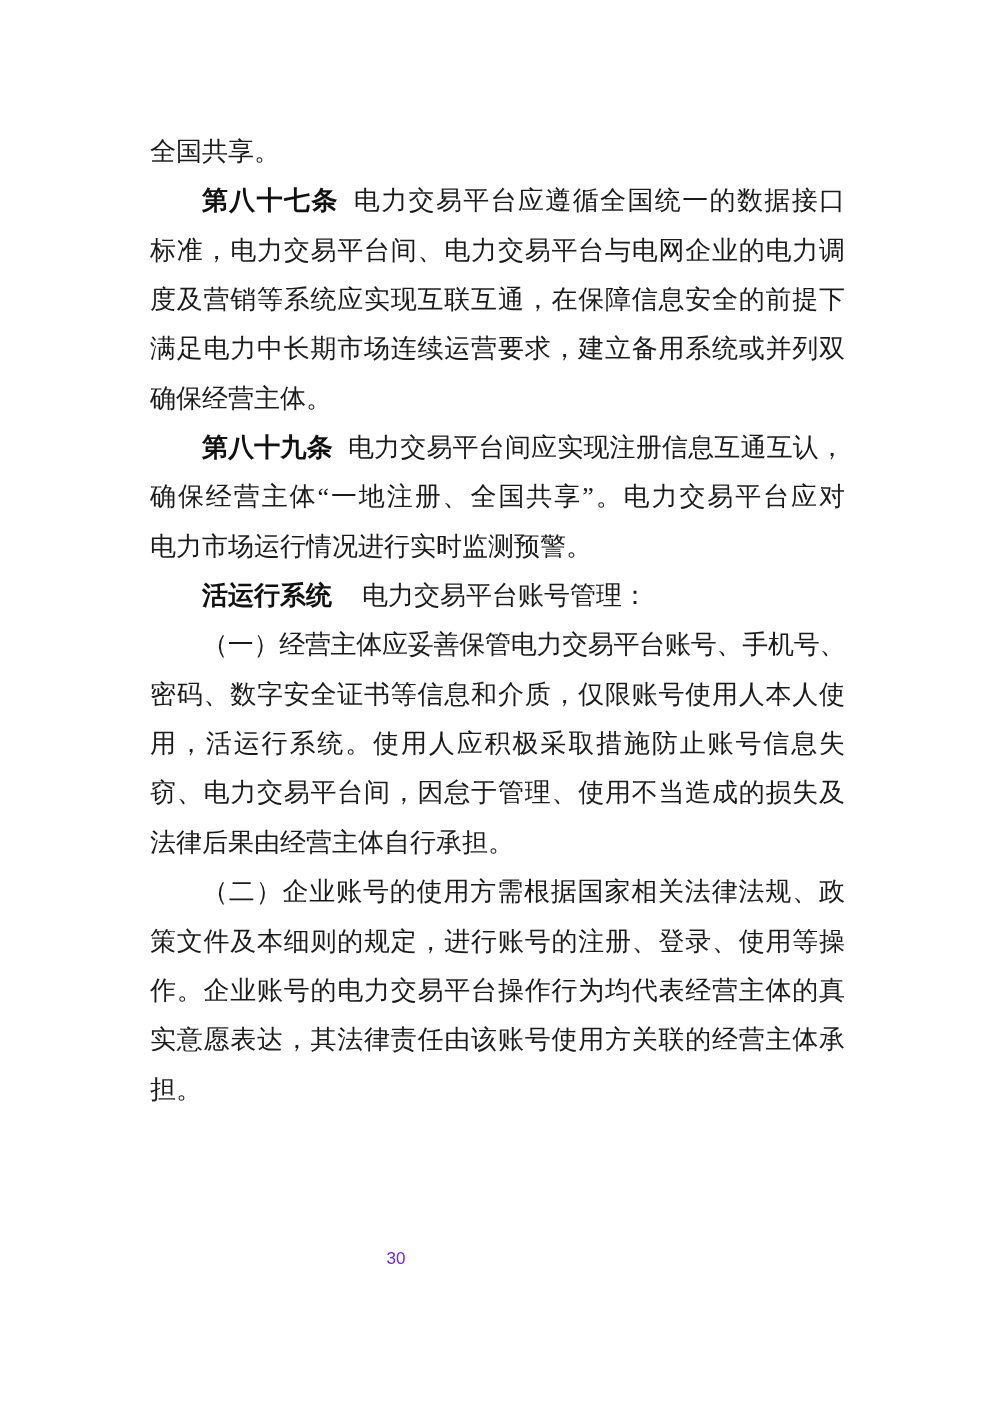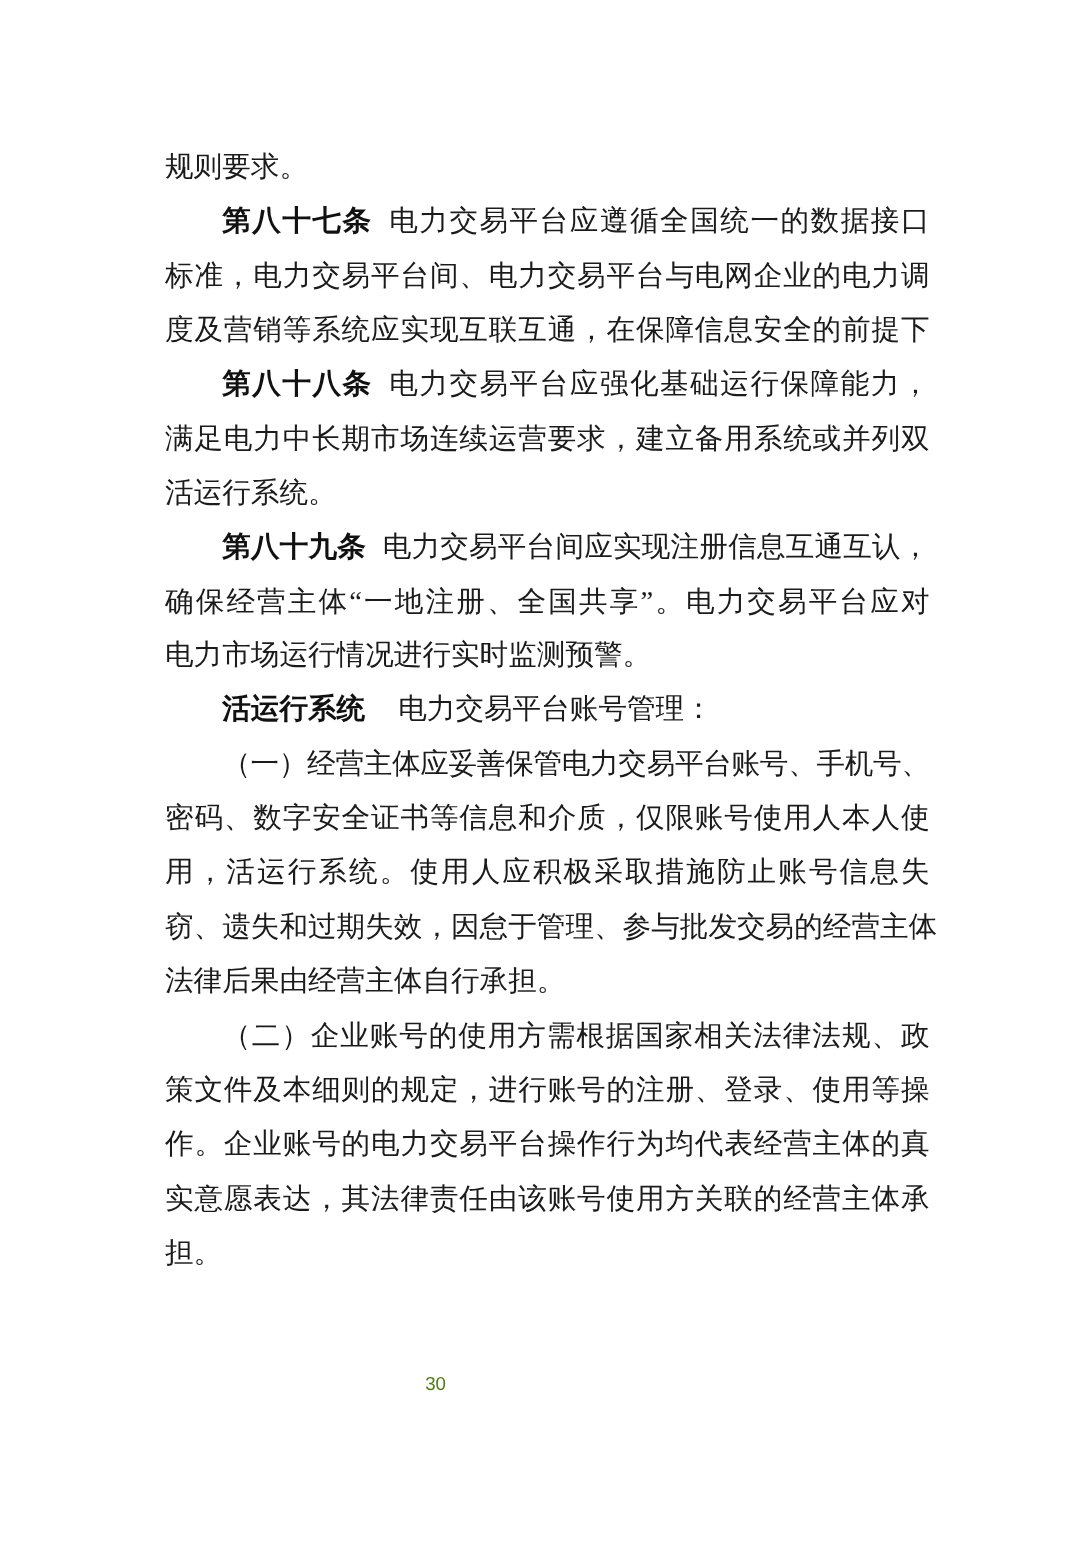--- a/index.html
+++ b/index.html
@@ -53,57 +53,54 @@
   }
   .page-number {
     position: absolute;
     top: 1248px;
     left: 0;
     width: 792px;
     text-align: center;
     font-family: "Liberation Sans", "DejaVu Sans", sans-serif;
     font-size: 17px;
     line-height: 22px;
-    color: #4d7c0f;
+    color: #6d28d9;
   }
 </style>
 </head>
 <body>
 
 <div class="page">
   <div class="content">
 
-    <div class="line ll">规则要求。</div>
+    <div class="line ll">全国共享。</div>
 
     <div class="line ind">
       <span class="head">第八十七条</span><span>电力交易平台应遵循全国统一的数据接口</span>
     </div>
     <div class="line">标准，电力交易平台间、电力交易平台与电网企业的电力调</div>
     <div class="line">度及营销等系统应实现互联互通，在保障信息安全的前提下</div>
 
-    <div class="line ind">
-      <span class="head">第八十八条</span><span>电力交易平台应强化基础运行保障能力，</span>
-    </div>
     <div class="line">满足电力中长期市场连续运营要求，建立备用系统或并列双</div>
-    <div class="line ll">活运行系统。</div>
+    <div class="line ll">确保经营主体。</div>
 
     <div class="line ind">
       <span class="head">第八十九条</span><span>电力交易平台间应实现注册信息互通互认，</span>
     </div>
     <div class="line">确保经营主体“一地注册、全国共享”。电力交易平台应对</div>
     <div class="line ll">电力市场运行情况进行实时监测预警。</div>
 
     <div class="line ll ind">
       <span class="head wide-gap">活运行系统</span><span>电力交易平台账号管理：</span>
     </div>
 
     <div class="line ind tight">（一）经营主体应妥善保管电力交易平台账号、手机号、</div>
     <div class="line">密码、数字安全证书等信息和介质，仅限账号使用人本人使</div>
     <div class="line">用，活运行系统。使用人应积极采取措施防止账号信息失</div>
-    <div class="line">窃、遗失和过期失效，因怠于管理、参与批发交易的经营主体</div>
+    <div class="line">窃、电力交易平台间，因怠于管理、使用不当造成的损失及</div>
     <div class="line ll">法律后果由经营主体自行承担。</div>
 
     <div class="line ind">（二）企业账号的使用方需根据国家相关法律法规、政</div>
     <div class="line">策文件及本细则的规定，进行账号的注册、登录、使用等操</div>
     <div class="line">作。企业账号的电力交易平台操作行为均代表经营主体的真</div>
     <div class="line">实意愿表达，其法律责任由该账号使用方关联的经营主体承</div>
     <div class="line ll">担。</div>
 
 
   </div>

